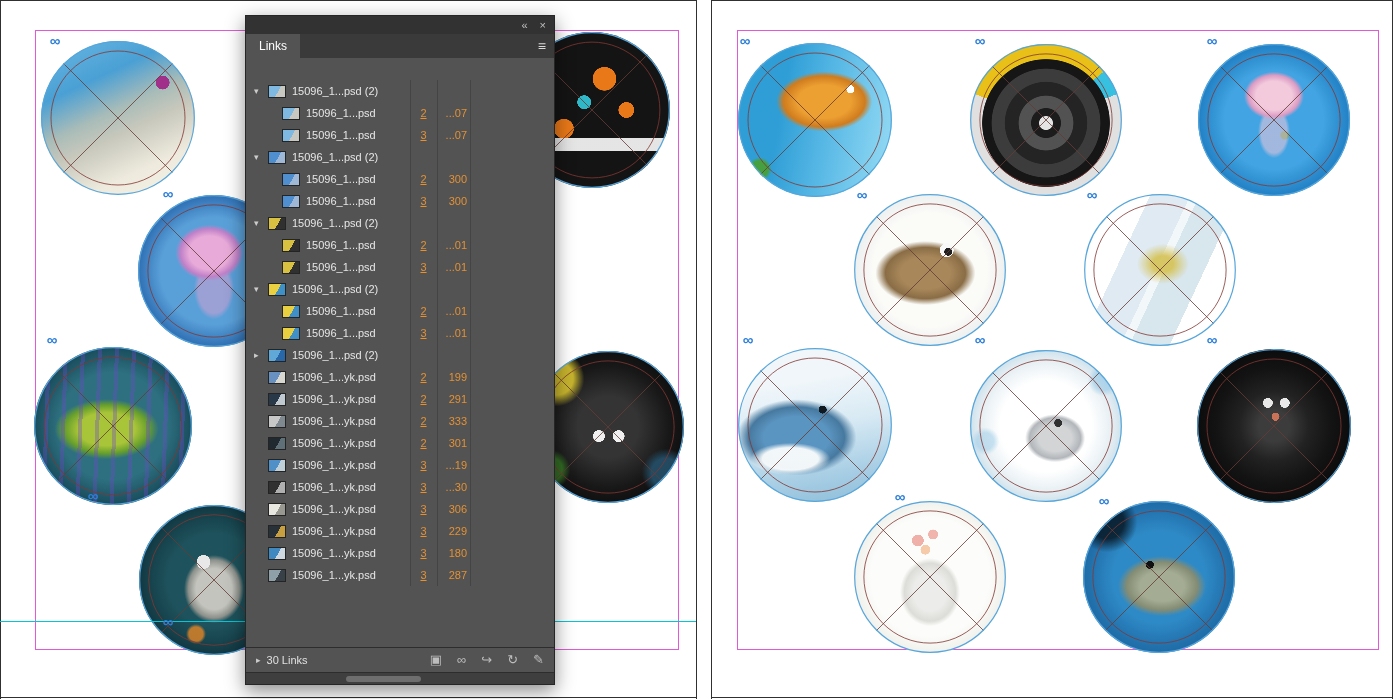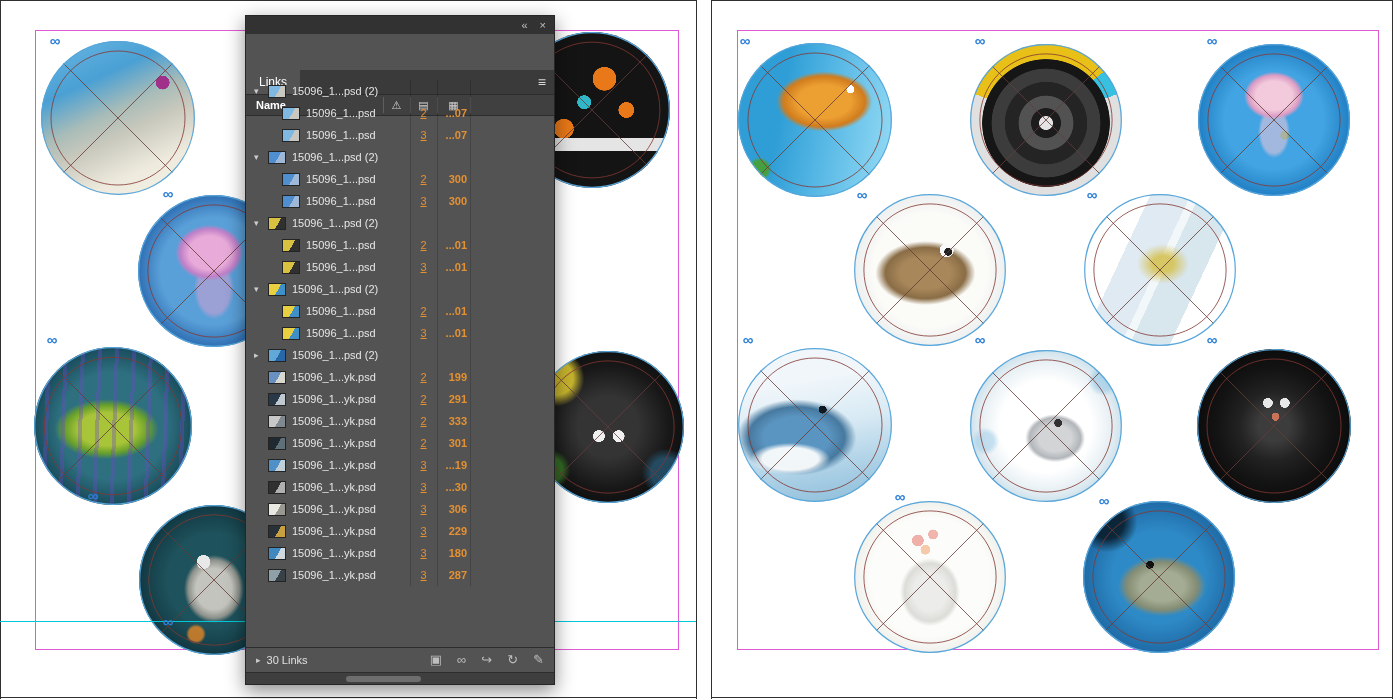--- a/index.html
+++ b/index.html
@@ -18,41 +18,41 @@
   .circle svg { position: absolute; left: 0; top: 0; }
 
   .badge { position: absolute; z-index: 5; font-weight: bold; font-size: 15px; line-height: 1; transform: translate(-50%,-50%); }
 
   
   #links-panel { position: absolute; left: 245px; top: 15px; width: 310px; height: 670px;
       background: #535353; border: 1px solid #262626; box-shadow: 0 6px 18px rgba(0,0,0,.45);
       z-index: 10; color: #e8e8e8; }
   .titlebar { height: 18px; background: #323232; display: flex; align-items: center; justify-content: flex-end; gap: 12px; padding: 0 8px; color: #c0c0c0; font-size: 11px; }
   .titlebar span { cursor: default; }
-  .tabstrip { height: 24px; background: #3a3a3a; position: relative; display: flex; align-items: stretch; margin-top: 36px; }
+  .tabstrip { height: 24px; background: #3a3a3a; position: relative; display: flex; align-items: stretch; }
   .tab { background: #535353; color: #ffffff; font-size: 12px; padding: 0 13px; display: flex; align-items: center; }
   .menu-btn { position: absolute; right: 8px; top: 0; bottom: 0; display: flex; align-items: center; color: #d8d8d8; font-size: 14px; }
 
   .listheader { height: 22px; background: #404040; border-top: 1px solid #2d2d2d; border-bottom: 1px solid #2d2d2d;
       position: relative; display: flex; align-items: center; font-size: 11px; font-weight: bold; color: #ffffff; }
   .listheader .hname { padding-left: 10px; }
   .hicon { position: absolute; top: 0; height: 100%; display: flex; align-items: center; justify-content: center; font-weight: normal; color: #cfcfcf; font-size: 11px; }
   .hsep { position: absolute; top: 2px; bottom: 2px; width: 1px; background: #5e5e5e; }
 
   #link-rows { position: absolute; left: 0; right: 0; top: 64px; bottom: 37px; overflow: hidden; }
   .colsep { position: absolute; top: 0; width: 1px; background: rgba(0,0,0,.18); height: 506px; }
 
   .lrow { position: relative; height: 22px; display: flex; align-items: center; font-size: 11px; color: #e6e6e6; padding-left: 8px; }
   .exp { width: 14px; color: #cccccc; font-size: 9px; flex: 0 0 14px; }
   .sp { width: 14px; flex: 0 0 14px; }
   .sp.child-sp { width: 28px; flex: 0 0 28px; }
   .thumb { width: 18px; height: 13px; border: 1px solid #242424; flex: 0 0 18px; }
   .lname { margin-left: 6px; white-space: nowrap; overflow: hidden; max-width: 118px; }
   .lpage { position: absolute; left: 164px; width: 27px; text-align: center; color: #e39134; text-decoration: underline; cursor: pointer; }
-  .lstatus { position: absolute; left: 191px; width: 33px; text-align: right; padding-right: 3px; color: #e39134; font-weight: bold; }
+  .lstatus { position: absolute; left: 191px; width: 33px; text-align: right; padding-right: 3px; color: #e39134; }
 
   .pfooter { position: absolute; left: 0; right: 0; bottom: 13px; height: 24px; border-top: 1px solid #2d2d2d;
       display: flex; align-items: center; font-size: 11px; color: #e0e0e0; padding: 0 10px; background: #535353; }
   .pfooter .fexp { font-size: 9px; color: #cccccc; margin-right: 6px; }
   .ficons { margin-left: auto; display: flex; gap: 15px; color: #bdbdbd; font-size: 13px; }
   .ficons span { cursor: pointer; }
 
   .hscroll { position: absolute; left: 0; right: 0; bottom: 0; height: 12px; background: #3f3f3f; border-top: 1px solid #2d2d2d; }
   .hthumb { position: absolute; left: 100px; width: 75px; top: 3px; height: 6px; background: #6e6e6e; border-radius: 3px; }
 </style>
@@ -76,30 +76,20 @@
   <div class="guide-h" style="left:0;top:621px;width:696px;"></div>
 
   <div id="links-panel">
     <div class="titlebar">
       <span>«</span>
       <span>×</span>
     </div>
     <div class="tabstrip">
       <div class="tab">Links</div>
       <div class="menu-btn">≡</div>
-    </div>
-    <div class="listheader">
-      <span class="hname">Name</span>
-      <span class="hsep" style="left:137px;"></span>
-      <span class="hicon" style="left:137px;width:27px;">⚠</span>
-      <span class="hsep" style="left:164px;"></span>
-      <span class="hicon" style="left:164px;width:27px;">▤</span>
-      <span class="hsep" style="left:191px;"></span>
-      <span class="hicon" style="left:191px;width:33px;">▦</span>
-      <span class="hsep" style="left:224px;"></span>
     </div>
 
     <div id="link-rows">
       <div class="colsep" style="left:164px;"></div>
       <div class="colsep" style="left:191px;"></div>
       <div class="colsep" style="left:224px;"></div>
     <div class="lrow group">
           <span class="exp">▾</span>
           <span class="thumb" style="background:linear-gradient(120deg,#7fb8e0 0 55%,#c8c8c0 55% 100%)"></span>
           <span class="lname">15096_1...psd (2)</span>

